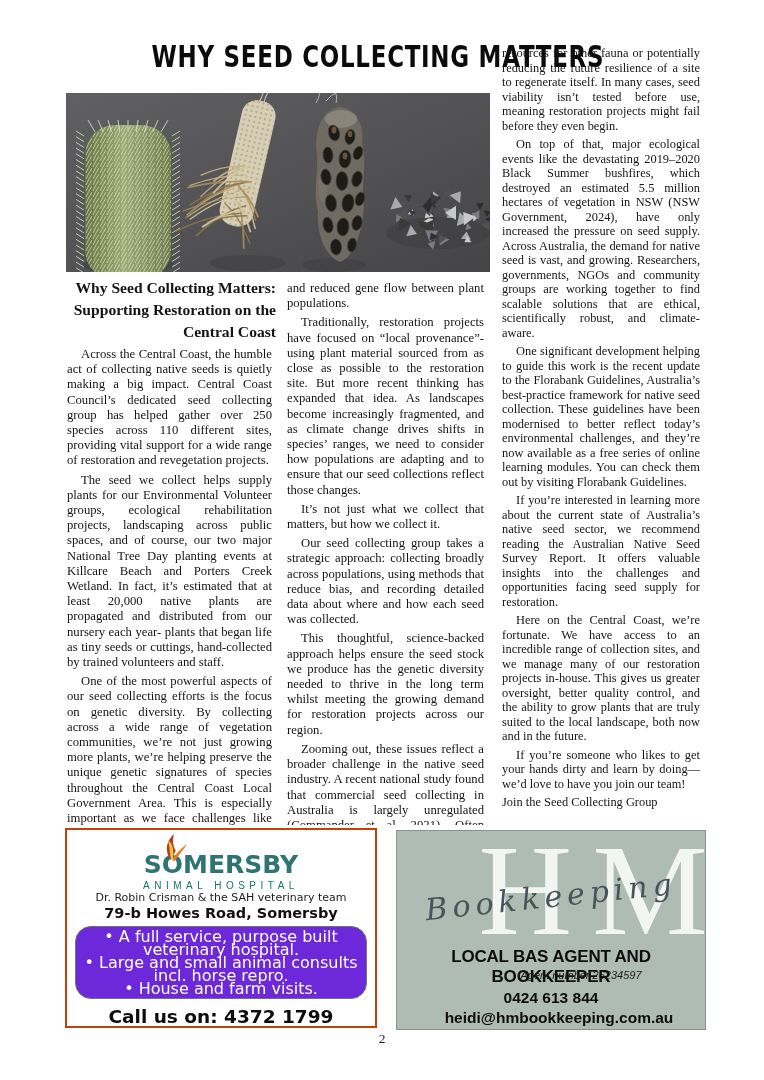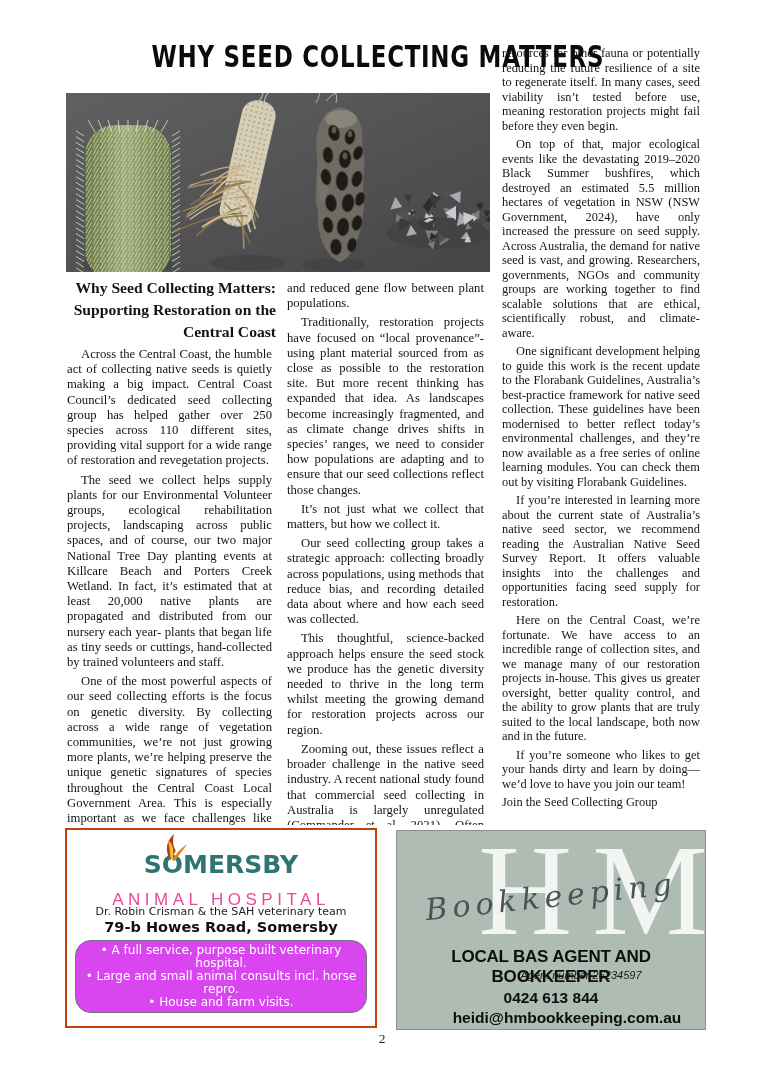--- a/index.html
+++ b/index.html
@@ -24,46 +24,46 @@
   .col2{left:283px;top:277px;width:205px;height:548px;font-size:12.7px;line-height:15.2px;}
   .col3{left:498px;top:42px;width:206px;height:782px;font-size:12.4px;line-height:14.5px;}
   .closing{font-weight:normal;text-indent:0 !important;margin-top:15px;text-align:left;}
 
   
   .ad1{position:absolute;left:65px;top:828px;width:312px;height:200px;background:#fff;
        border:2px solid #c2410c;box-sizing:border-box;overflow:hidden;text-align:center;
        font-family:"DejaVu Sans",sans-serif;}
   .flame{position:absolute;left:88px;top:2px;}
   .s-name{margin-top:22px;font-size:25px;line-height:25px;font-weight:bold;color:#2d7472;}
-  .s-sub{margin-top:16px;font-size:17px;line-height:13px;letter-spacing:4.5px;color:#ec4899;
+  .s-sub{margin-top:2px;font-size:10px;line-height:13px;letter-spacing:4.5px;color:#0f766e;
          font-family:"Liberation Sans",sans-serif;}
   .s-team{font-size:11px;line-height:12.5px;color:#1c1c1c;}
   .s-addr{margin-top:1px;font-size:14.5px;line-height:15.5px;font-weight:bold;color:#111;}
-  .s-pill{margin:5px 8px 16px 8px;background:#d946ef;border:1px solid #6e7376;border-radius:16px;
-          color:#fff;font-size:12px;line-height:13px;padding:3px 2px;}
+  .s-pill{margin:5px 8px 8px 8px;background:#6d28d9;border:1px solid #6e7376;border-radius:16px;
+          color:#fff;font-size:16px;line-height:13px;padding:3px 2px;}
   .s-call{margin-top:4px;font-size:18.5px;line-height:19px;font-weight:bold;color:#0c0c0c;}
   .s-web{margin-top:1px;font-size:14.5px;line-height:15px;color:#2e767b;text-decoration:underline;cursor:pointer;}
 
   
   .ad2{position:absolute;left:396px;top:830px;width:310px;height:200px;background:#aebcb4;
        border:1px solid #89938c;box-sizing:border-box;overflow:hidden;
        font-family:"Liberation Sans",sans-serif;}
   .hm-mono{position:absolute;top:-14px;left:0;width:100%;text-align:center;margin:8px;
            font-family:"Liberation Serif",serif;font-weight:normal;font-size:130px;line-height:1;
            letter-spacing:20px;color:rgba(248,250,248,0.92);padding-left:44px;}
   .hm-script{position:absolute;top:48px;left:0;width:100%;text-align:center;
              font-family:"DejaVu Serif",serif;font-style:italic;font-size:30px;letter-spacing:5px;
              color:#49545a;transform:rotate(-6deg);}
   .hm-local{position:absolute;top:116px;left:0;width:100%;text-align:center;font-weight:bold;
             font-size:17px;letter-spacing:-0.2px;color:#0d0d0d;}
   .hm-agent{position:absolute;top:138px;left:0;width:100%;text-align:center;font-style:italic;
             font-size:11px;color:#1a1a1a;padding-left:30px;}
   .hm-phone{position:absolute;top:158px;left:0;width:100%;text-align:center;font-weight:bold;
             font-size:15.5px;color:#0d0d0d;}
-  .hm-email{position:absolute;top:178px;left:16px;width:100%;text-align:center;font-weight:bold;
+  .hm-email{position:absolute;top:178px;left:8px;width:100%;text-align:center;font-weight:bold;
             font-size:15.5px;color:#0d0d0d;}
 
   .pageno{position:absolute;left:0;top:1031px;width:100%;text-align:center;font-size:13.5px;color:#222;}
 </style>
 </head>
 <body>
 
 <div class="page">
 
   <h1 class="title">

